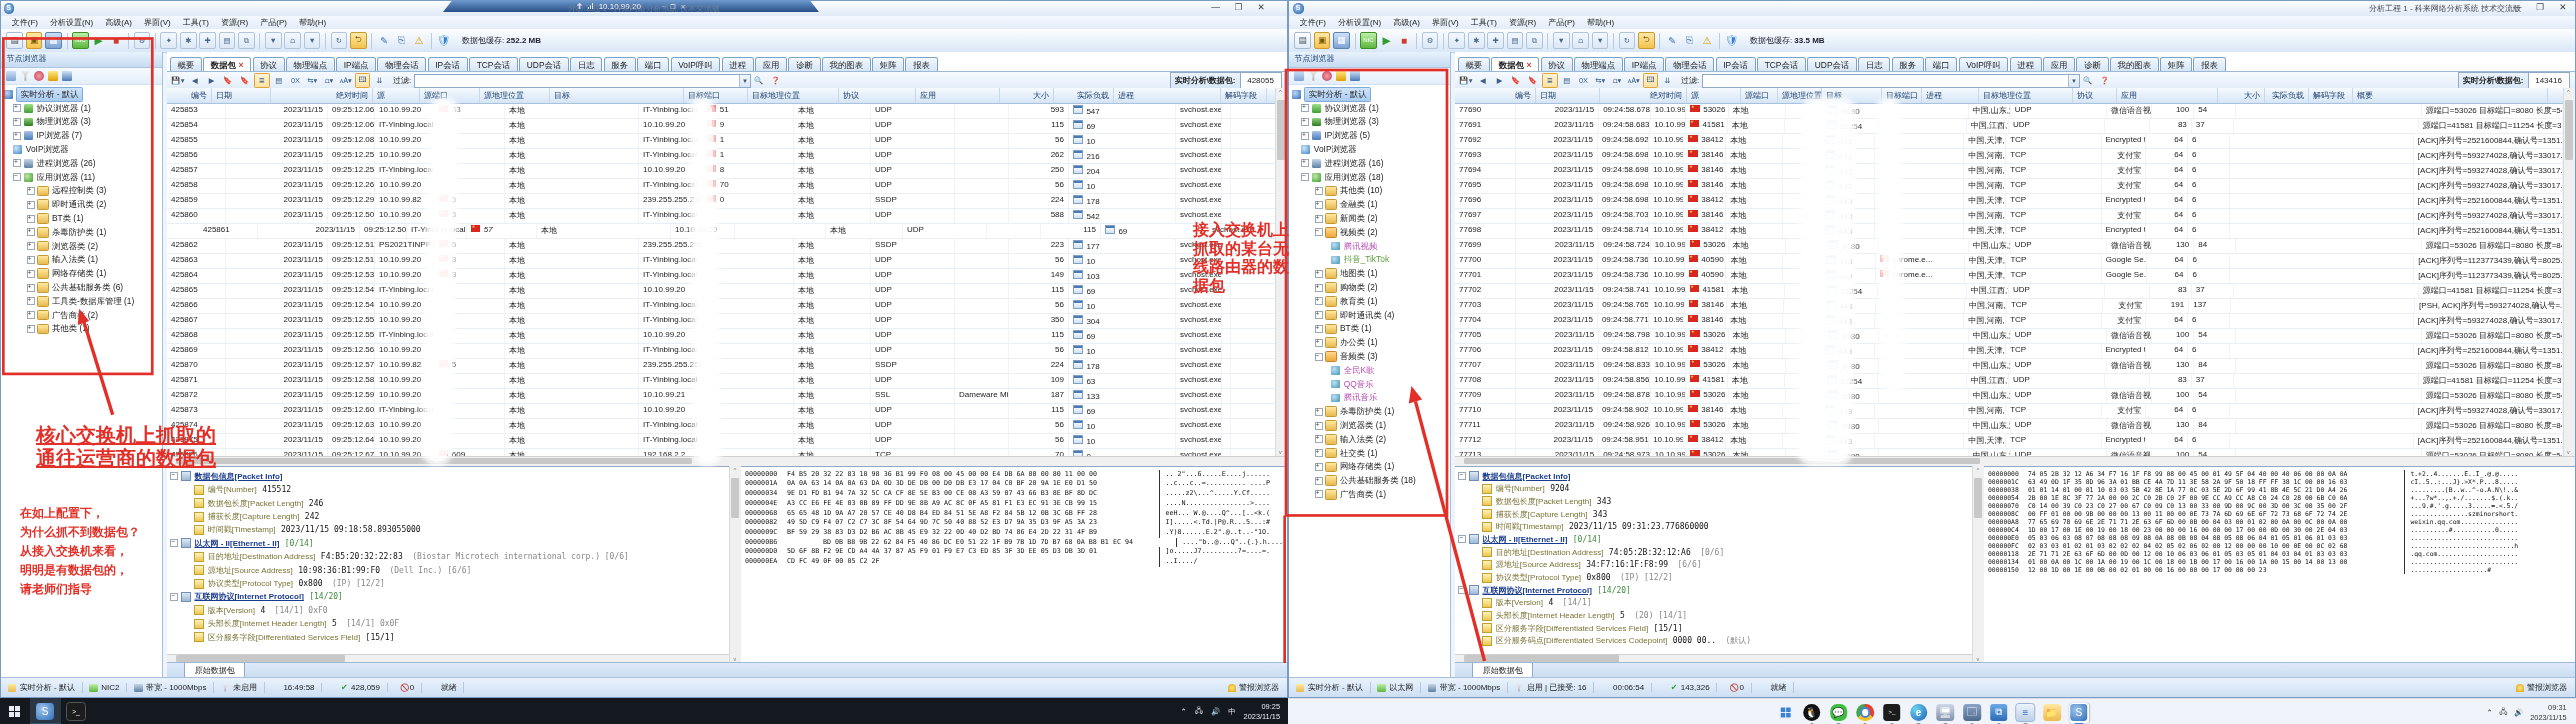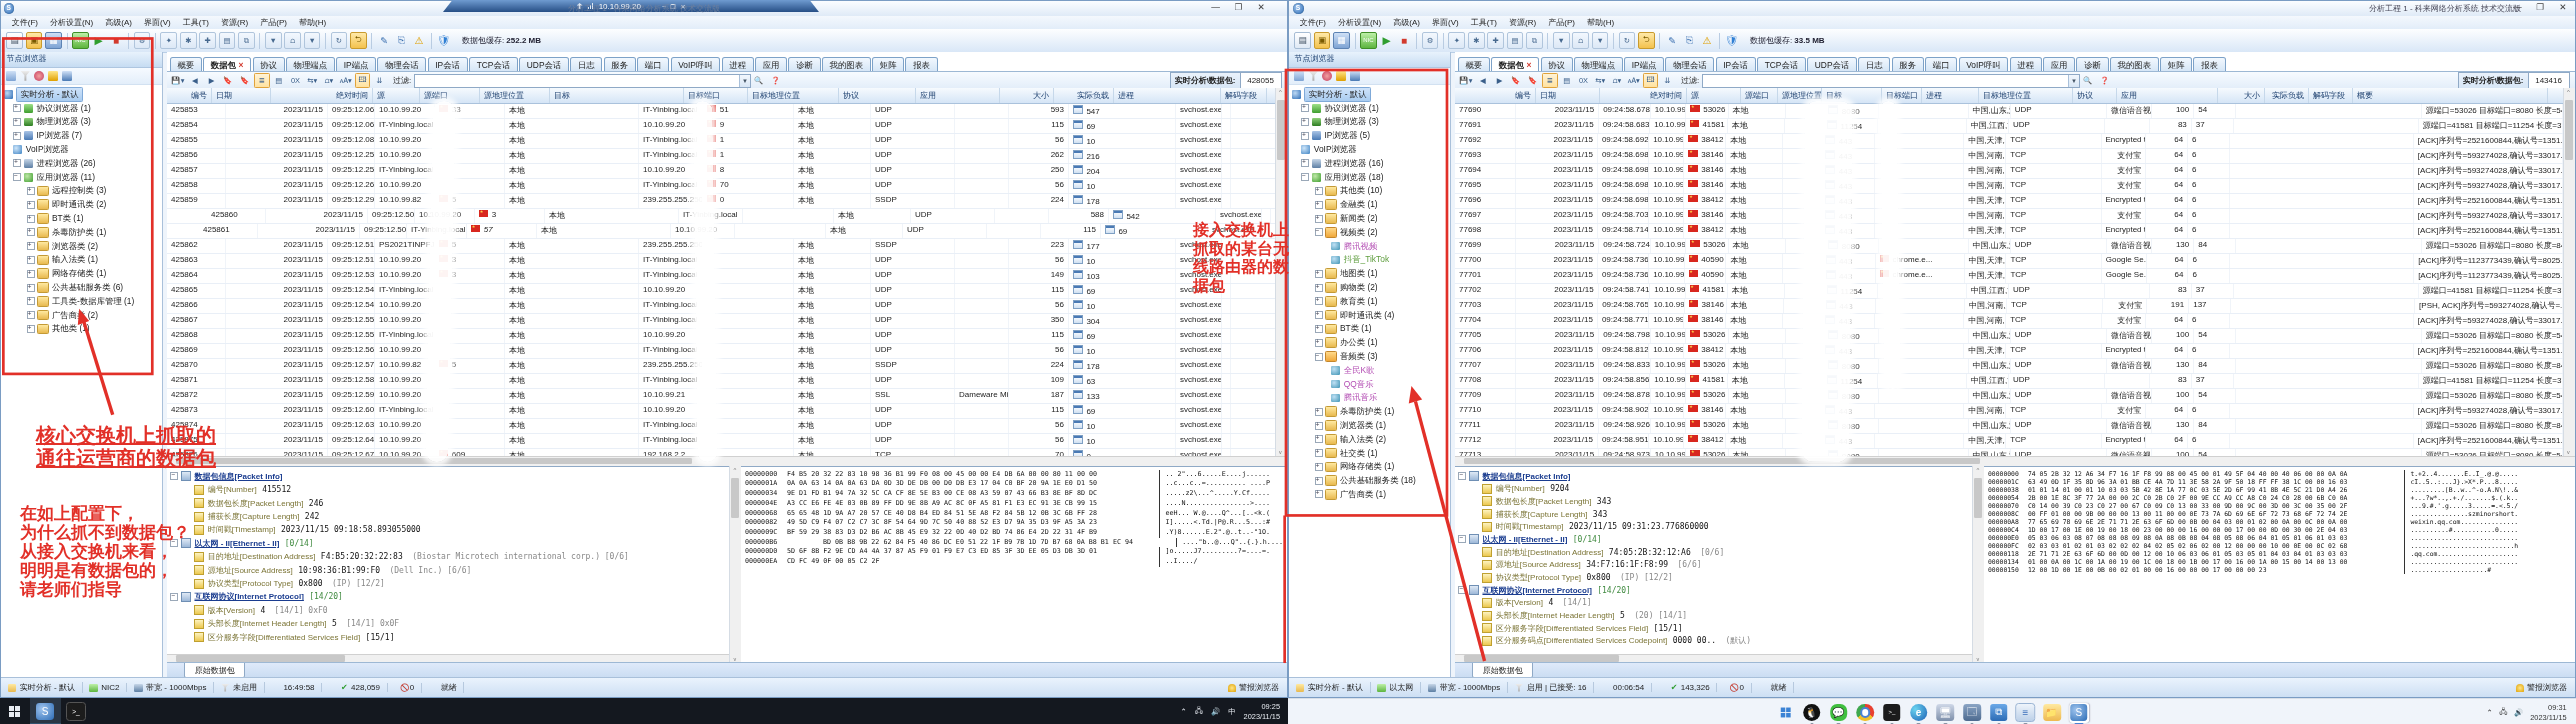--- a/index.html
+++ b/index.html
@@ -505,21 +505,21 @@
             <div class="td pr-" style="width: 77px;">本地</div>
             <div class="td" style="width: 84px;">SSDP</div>
             <div class="td ar" style="width: 54px;"></div>
             <div class="td ar" style="width: 60px;">224</div>
             <div class="td" style="width: 107px;"><span class="proc-ic"></span>178</div>
             <div class="td" style="width: 46px;">svchost.exe [4632]</div>
             <div class="td"></div>
           </div>
           <div class="tr">
 
-          <div class="td" style="width: 59px; margin-left: 40px;">425860</div>
+          <div class="td" style="width: 59px;">425860</div>
             <div class="td ar" style="width: 102px;">2023/11/15</div>
             <div class="td" style="width: 47px;">09:25:12.505231000</div>
             <div class="td" style="width: 60px;">10.10.99.20</div>
             <div class="td" style="width: 70px;"><span class="geo-flag"></span>3</div>
             <div class="td" style="width: 134px;">本地</div>
             <div class="td" style="width: 64px;">IT-Yinbing.local</div>
             <div class="td" style="width: 91px;"></div>
             <div class="td pr-" style="width: 77px;">本地</div>
             <div class="td" style="width: 84px;">UDP</div>
             <div class="td ar" style="width: 54px;"></div>
@@ -2188,21 +2188,21 @@
   <line x1="1915" y1="768" x2="1915" y2="988" stroke="#e23028" stroke-width="4"></line>
   <line x1="2213" y1="985" x2="2110" y2="598" stroke="#e23028" stroke-width="5"></line>
   <polygon points="2104,575 2120,595 2100,601" fill="#e23028"></polygon>
 </svg>
 
 <div class="note" style="left:36px;top:424px;font-size:20px;text-decoration:underline;">
 
 <div>核心交换机上抓取的</div>
     <div>通往运营商的数据包</div>
   </div>
-<div class="note" style="left:20px;top:504px;font-size:17px;line-height:19px;">
+<div class="note" style="left:20px;top:504px;font-size:12px;line-height:19px;">
 
 <div>在如上配置下，</div>
     <div>为什么抓不到数据包？</div>
     <div>从接入交换机来看，</div>
     <div>明明是有数据包的，</div>
     <div>请老师们指导</div>
   </div>
 <div class="note" style="left:1193px;top:221px;font-size:16px;">
 
 <div>接入交换机上</div>

